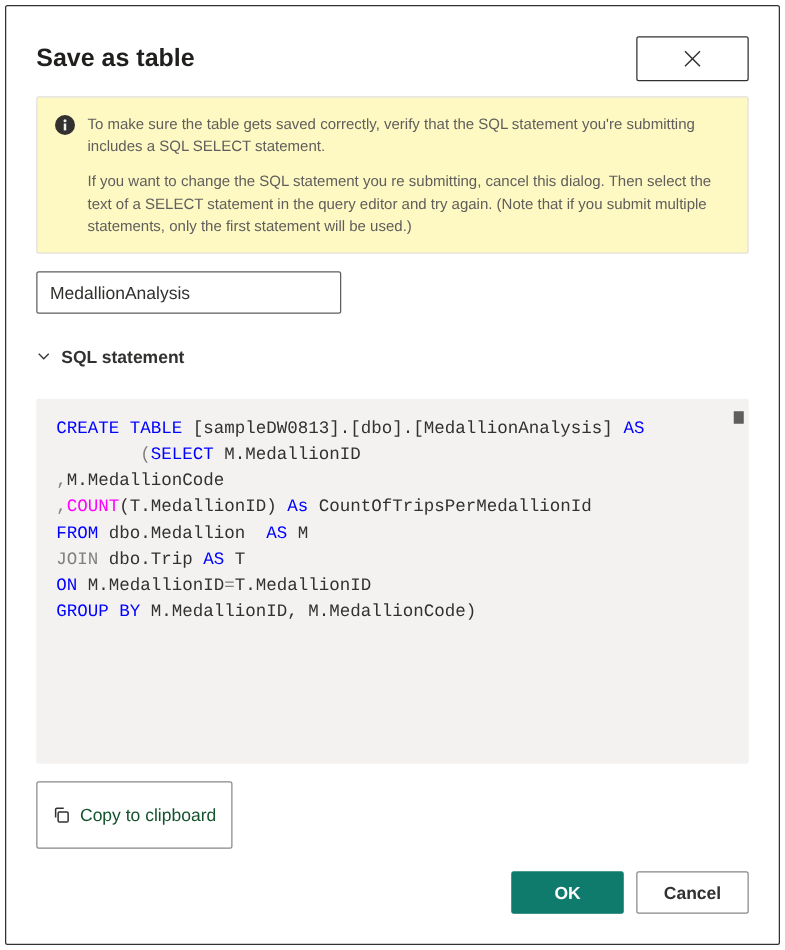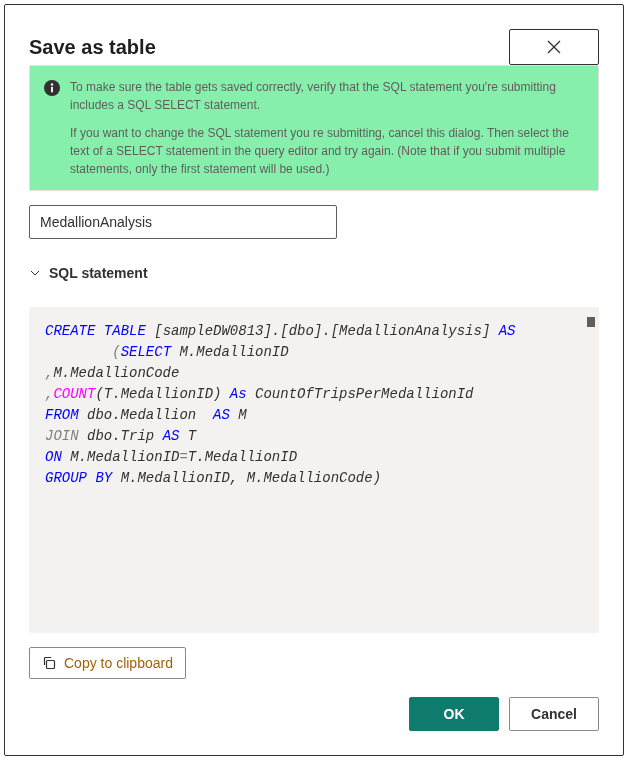--- a/index.html
+++ b/index.html
@@ -23,21 +23,21 @@
       border-radius: 2px;
       padding: 24px;
       display: flex;
       flex-direction: column;
       overflow: hidden;
     }
     .header {
       display: flex;
       justify-content: space-between;
       align-items: center;
-      margin-bottom: 0;
+      margin-bottom: 12px;
     }
     .title {
       font-size: 20px;
       font-weight: 600;
       color: #201f1e;
     }
     .close-btn {
       width: 90px;
       height: 36px;
       border: 1.5px solid #323130;
@@ -46,21 +46,21 @@
       align-items: center;
       justify-content: center;
       cursor: pointer;
       border-radius: 2px;
     }
     .close-btn svg {
       width: 14px;
       height: 14px;
     }
     .info-box {
-      background: #86efac;
+      background: #fef9c3;
       border: 1px solid #e1dfdd;
       border-radius: 2px;
       padding: 12px 14px;
       display: flex;
       gap: 10px;
       margin-bottom: 14px;
     }
     .info-icon {
       flex-shrink: 0;
       width: 16px;
@@ -97,21 +97,21 @@
       height: 34px;
       border: 1px solid #605e5c;
       border-radius: 2px;
       padding: 0 10px;
       font-size: 14px;
       font-family: inherit;
       background: #fff;
       color: #323130;
     }
     .text-input-wrap {
-      width: 308px;
+      width: 244px;
     }
     .select {
       padding-right: 32px;
     }
     .chevron-down {
       position: absolute;
       right: 10px;
       top: 50%;
       transform: translateY(-50%);
       pointer-events: none;
@@ -142,45 +142,44 @@
       margin-bottom: 14px;
       min-height: 220px;
     }
     .sql-content {
       font-family: Consolas, "Courier New", monospace;
       font-size: 14px;
       line-height: 1.5;
       padding: 14px 16px;
       white-space: pre;
       overflow: hidden;
-      font-style: italic;
     }
     .kw-blue { color: #0000ff; }
     .kw-gray { color: #808080; }
     .kw-magenta { color: #ff00ff; }
     .scroll-track {
       position: absolute;
       right: 4px;
       top: 10px;
       width: 8px;
       height: 10px;
       background: #605e5c;
     }
     .copy-btn {
       border: 1px solid #8a8886;
       background: #fff;
       border-radius: 2px;
-      padding: 7px 12px;
+      padding: 18px 12px;
       font-size: 14px;
       font-family: inherit;
       cursor: pointer;
       display: inline-flex;
       align-items: center;
       gap: 8px;
-      color: #a16207;
+      color: #14532d;
     }
     .copy-icon {
       width: 14px;
       height: 14px;
     }
     .footer {
       display: flex;
       justify-content: flex-end;
       gap: 10px;
       margin-top: 18px;

